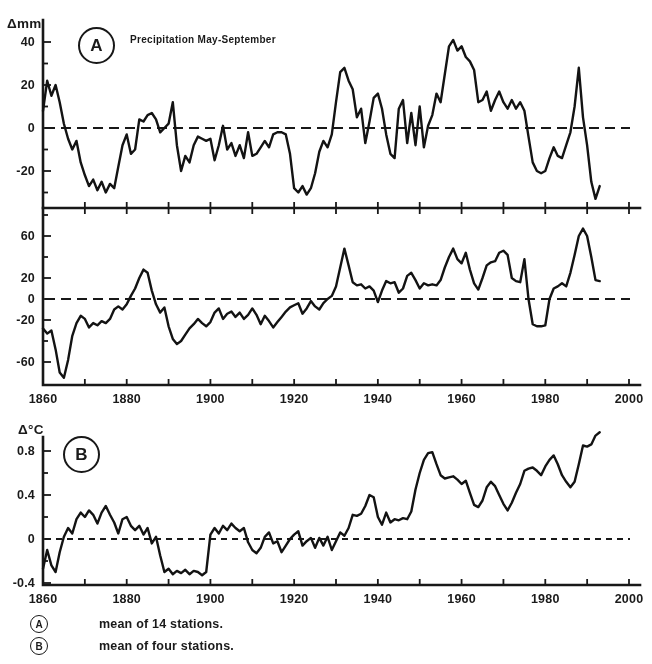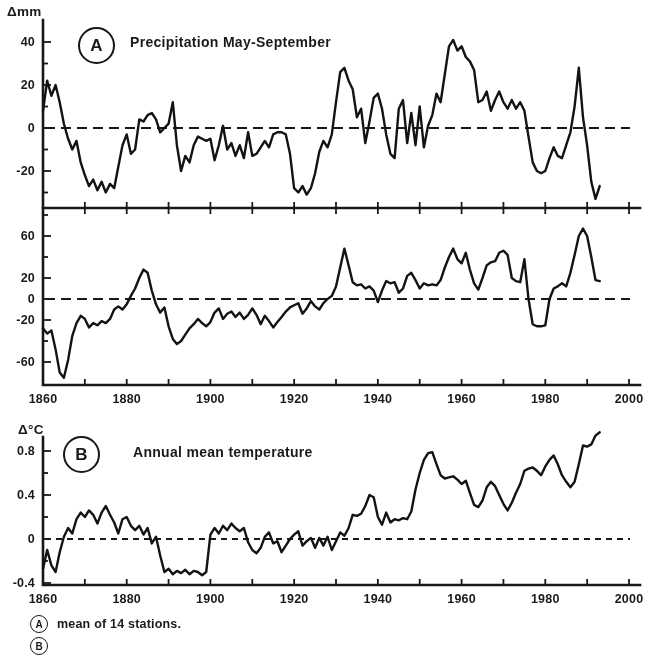--- a/index.html
+++ b/index.html
@@ -6,27 +6,27 @@
   #figure{position:relative;width:652px;height:664px;background:#ffffff;overflow:hidden;
           font-family:"Liberation Sans",sans-serif;color:#1a1a1a;filter:blur(0.2px);}
   #chart{position:absolute;left:0;top:0;}
   .ax  {stroke:#181818;stroke-width:2.6;fill:none;stroke-linecap:square;}
   .ax2 {stroke:#181818;stroke-width:1.8;}
   .dash{stroke:#181818;fill:none;}
   .ser {stroke:#131313;stroke-width:2.4;fill:none;stroke-linejoin:round;stroke-linecap:round;}
   .lbl {font:600 12.5px "Liberation Sans",sans-serif;fill:#1a1a1a;letter-spacing:.2px;}
   .overlay{position:absolute;white-space:nowrap;}
   .unit{font-size:13.5px;font-weight:700;letter-spacing:.3px;}
-  .ptitle{font-size:14px;font-weight:600;letter-spacing:.3px;}
+  .ptitle{font-size:10px;font-weight:600;letter-spacing:.3px;}
   .badge{position:absolute;width:33px;height:33px;border:2.2px solid #181818;border-radius:50%;
          display:flex;align-items:center;justify-content:center;font-size:17px;font-weight:600;}
   .legend-row{position:absolute;left:30px;display:flex;align-items:center;}
   .legend-badge{width:16px;height:16px;border:1.8px solid #181818;border-radius:50%;display:flex;
                 align-items:center;justify-content:center;font-size:10px;font-weight:700;margin-right:9px;flex:0 0 auto;}
-  .legend-text{font-size:12.5px;font-weight:600;letter-spacing:.2px;}
+  .legend-text{font-size:12.5px;font-weight:600;letter-spacing:.2px;margin-left:42px;}
 </style>
 </head>
 <body>
 
 <div id="figure">
   <svg id="chart" width="652" height="664">
       <path d="M43 20 L43 208 L640 208" class="ax"></path>
       <line x1="43" y1="42" x2="51" y2="42" class="ax2"></line>
       <text x="35" y="46" class="lbl" text-anchor="end">40</text>
       <line x1="43" y1="85" x2="51" y2="85" class="ax2"></line>
@@ -142,31 +142,31 @@
       <text x="210.42857142857142" y="603" class="lbl" text-anchor="middle">1900</text>
       <text x="294.1428571428571" y="603" class="lbl" text-anchor="middle">1920</text>
       <text x="377.85714285714283" y="603" class="lbl" text-anchor="middle">1940</text>
       <text x="461.57142857142856" y="603" class="lbl" text-anchor="middle">1960</text>
       <text x="545.2857142857142" y="603" class="lbl" text-anchor="middle">1980</text>
       <text x="629" y="603" class="lbl" text-anchor="middle">2000</text>
       <line x1="45" y1="539" x2="630" y2="539" class="dash" stroke-width="1.8" stroke-dasharray="6 5"></line>
       <polyline points="43.0,568.7 47.2,550.0 51.4,565.4 55.6,572.0 59.7,552.2 63.9,536.8 68.1,528.0 72.3,533.5 76.5,519.2 80.7,512.6 84.9,517.0 89.0,510.4 93.2,514.8 97.4,523.6 101.6,512.6 105.8,506.0 110.0,514.8 114.2,522.5 118.3,533.5 122.5,519.2 126.7,517.0 130.9,525.8 135.1,530.2 139.3,525.8 143.5,534.6 147.6,528.0 151.8,543.4 156.0,536.8 160.2,555.5 164.4,572.0 168.6,568.7 172.8,574.2 176.9,570.9 181.1,573.1 185.3,569.8 189.5,574.2 193.7,570.9 197.9,572.0 202.1,575.3 206.2,572.0 210.4,534.6 214.6,528.0 218.8,533.5 223.0,525.8 227.2,530.2 231.4,523.6 235.5,528.0 239.7,531.3 243.9,528.0 248.1,542.3 252.3,550.0 256.5,553.3 260.7,547.8 264.8,536.8 269.0,532.4 273.2,543.4 277.4,541.2 281.6,552.2 285.8,545.6 290.0,539.0 294.1,534.6 298.3,531.3 302.5,545.6 306.7,541.2 310.9,537.9 315.1,547.8 319.3,537.9 323.4,545.6 327.6,536.8 331.8,550.0 336.0,541.2 340.2,532.4 344.4,535.7 348.6,528.0 352.7,514.8 356.9,515.9 361.1,513.7 365.3,506.0 369.5,495.0 373.7,497.2 377.9,517.0 382.0,524.7 386.2,512.6 390.4,522.5 394.6,519.2 398.8,520.3 403.0,518.1 407.2,519.2 411.3,511.5 415.5,489.5 419.7,473.0 423.9,459.8 428.1,453.2 432.3,452.1 436.5,464.2 440.6,475.2 444.8,478.5 449.0,477.4 453.2,476.3 457.4,479.6 461.6,484.0 465.8,480.7 469.9,492.8 474.1,504.9 478.3,507.1 482.5,500.5 486.7,487.3 490.9,481.8 495.1,486.2 499.2,495.0 503.4,503.8 507.6,510.4 511.8,502.7 516.0,492.8 520.2,484.0 524.4,470.8 528.5,468.6 532.7,467.5 536.9,470.8 541.1,475.2 545.3,466.4 549.5,459.8 553.7,455.4 557.8,464.2 562.0,475.2 566.2,481.8 570.4,487.3 574.6,481.8 578.8,464.2 583.0,445.5 587.1,446.6 591.3,444.4 595.5,435.6 599.7,432.3" class="ser"></polyline>
     </svg>
 
-  <span class="overlay unit" style="left:7px;top:4px;">Δmm</span>
+  <span class="overlay unit" style="left:7px;top:16px;">Δmm</span>
 
   <span class="badge" style="left:78px;top:27px;">A</span>
   <span class="overlay ptitle" style="left:130px;top:34px;">Precipitation May-September</span>
 
 
   <span class="overlay unit" style="left:18px;top:422px;">Δ°C</span>
 
   <span class="badge" style="left:63px;top:436px;">B</span>
-  <span class="overlay ptitle" style="left:133px;top:444px;">Annual mean temperature</span>
 
   <div class="legend-row" style="top:615px;">
     <span class="legend-badge">A</span>
     <span class="legend-text">mean of 14 stations.</span>
   </div>
   <div class="legend-row" style="top:637px;">
     <span class="legend-badge">B</span>
+    <span class="legend-text">mean of four stations.</span>
   </div>
 </div>
 
 </body></html>

